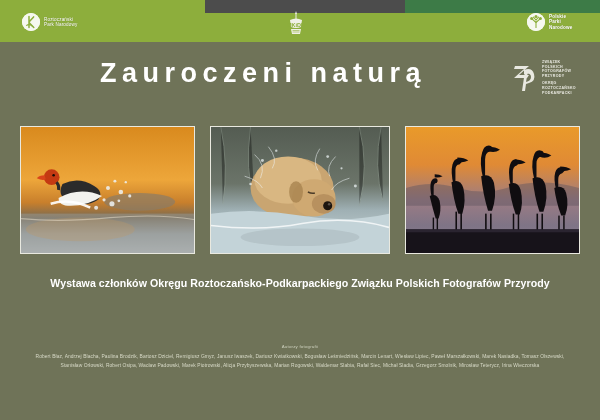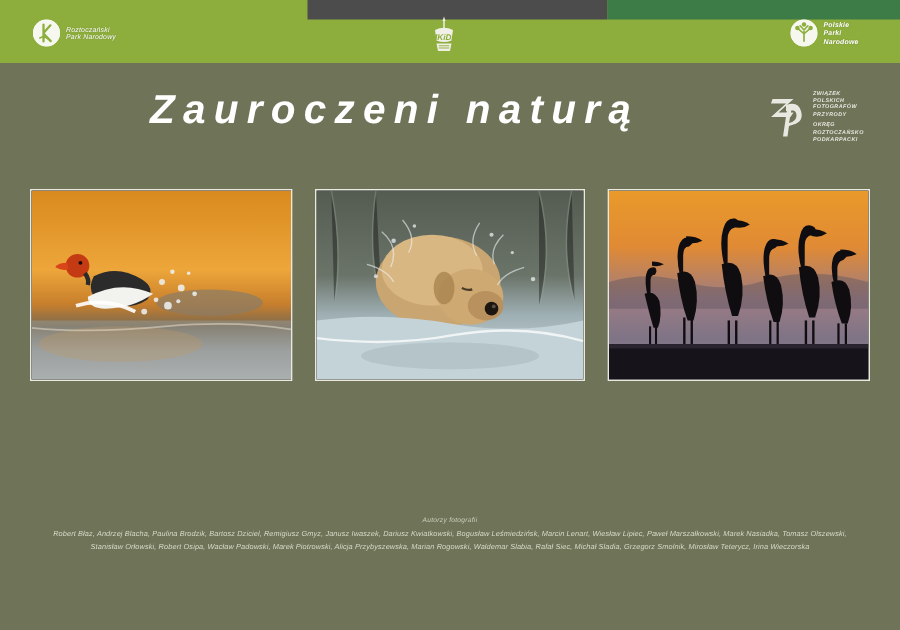--- a/index.html
+++ b/index.html
@@ -4,21 +4,20 @@
 <style>
   html,body{margin:0;padding:0;}
   body{
     width:600px;height:420px;overflow:hidden;
     font-family:"Liberation Sans", sans-serif;
     background:#6f7358;
   }
   #poster{
     position:relative;width:492px;height:420px;
     background:#6f7358;
-    font-style:italic;
   }
 
   
   .topstrip{position:absolute;left:0;top:0;width:600px;height:13px;}
   .topstrip .seg-dark{position:absolute;left:205px;top:0;width:200px;height:13px;background:#4c4c4c;}
   .topstrip .seg-green{position:absolute;left:405px;top:0;width:195px;height:13px;background:#3d7b47;}
 
   .headerbar{
     position:absolute;left:0;top:0;width:600px;height:42px;
     background:#8dae3c;
@@ -323,18 +322,19 @@
           <path d="M156 40 q7 0 11 3 q-6 3 -11 1 Z"></path>
           <rect x="154" y="90" width="1.5" height="16"></rect>
             <rect x="159" y="90" width="1.5" height="16"></rect>
         </g>
         <rect y="104" width="175" height="24" fill="#17131a"></rect>
         <rect y="104" width="175" height="3" fill="#2a2430"></rect>
       </svg>
     </div>
   </div>
 
+  <div class="desc desc1">Wystawa członków Okręgu Roztoczańsko-Podkarpackiego Związku Polskich Fotografów Przyrody</div>
 
   <div class="credits-label">Autorzy fotografii</div>
   <div class="credits-line cl1">Robert Błaz, Andrzej Blacha, Paulina Brodzik, Bartosz Dziciel, Remigiusz Gmyz, Janusz Iwaszek, Dariusz Kwiatkowski, Bogusław Leśmiedzińsk, Marcin Lenart, Wiesław Lipiec, Paweł Marszałkowski, Marek Nasiadka, Tomasz Olszewski,</div>
   <div class="credits-line cl2">Stanisław Orłowski, Robert Osipa, Wacław Padowski, Marek Piotrowski, Alicja Przybyszewska, Marian Rogowski, Waldemar Slabia, Rafał Siec, Michał Sladia, Grzegorz Smolnik, Mirosław Teterycz, Irina Wieczorska</div>
 
 </div>
 
 </body></html>

